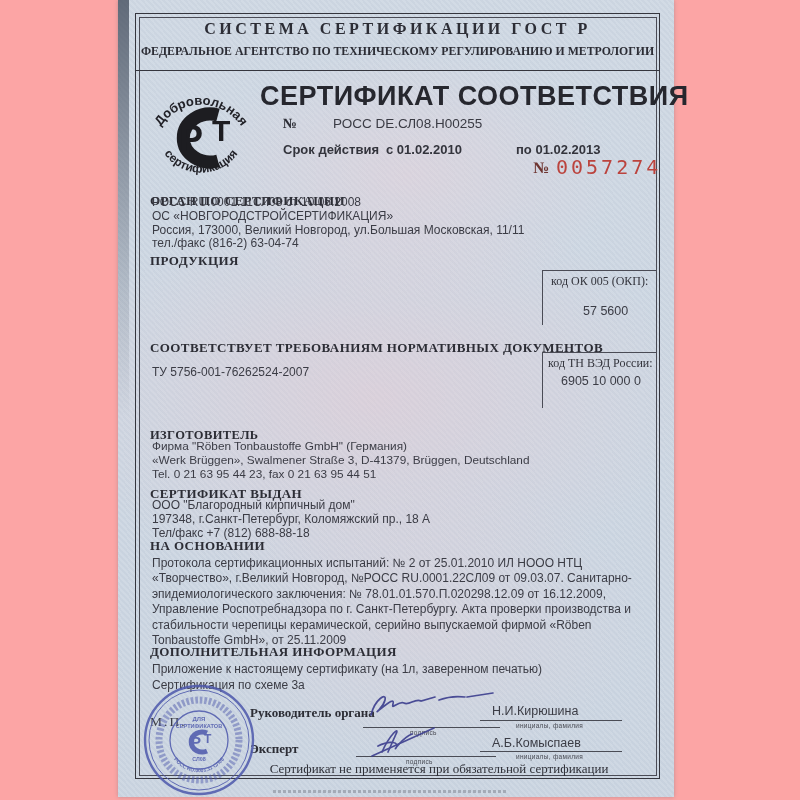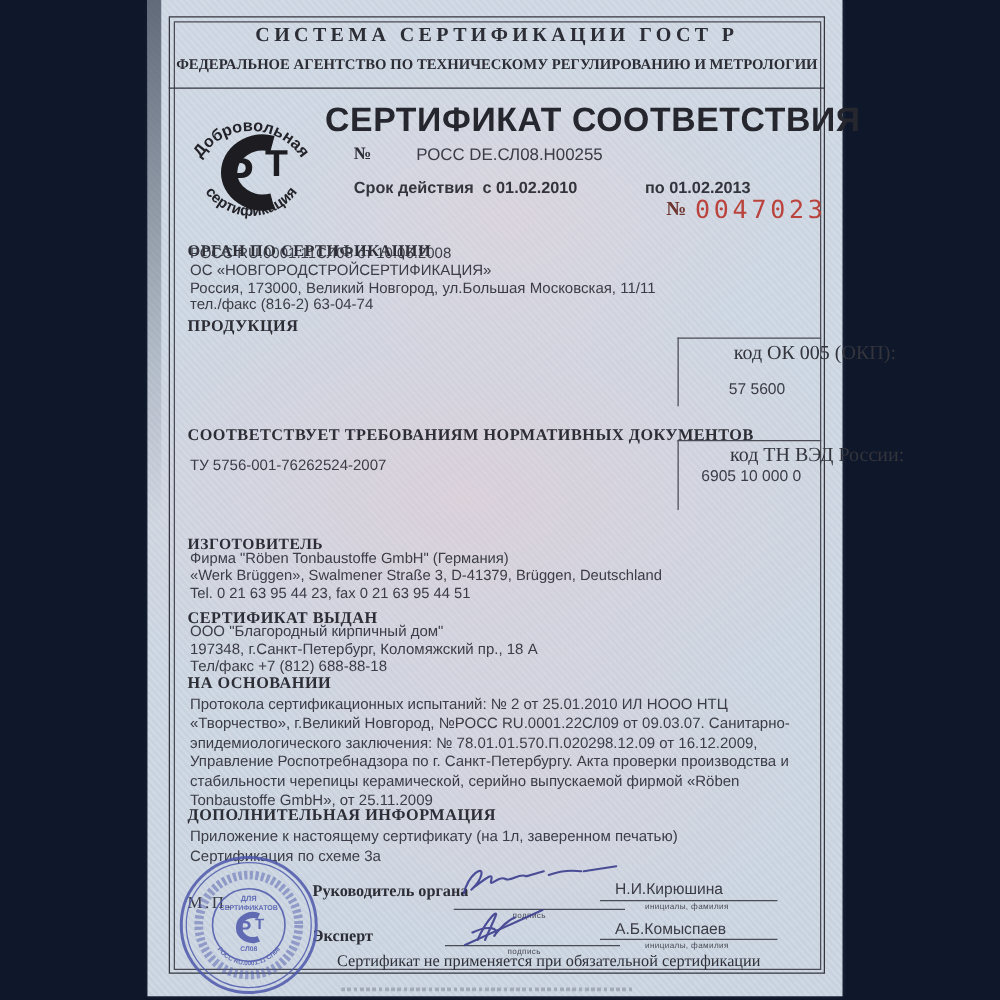--- a/index.html
+++ b/index.html
@@ -1,18 +1,18 @@
 <!DOCTYPE html>
 <html><head>
 <meta charset="utf-8">
 <style>
   * { margin:0; padding:0; box-sizing:border-box; }
   html,body { width:800px; height:800px; background:#fdfdfd; overflow:hidden;
               font-family:"Liberation Sans", sans-serif; }
-  .stage { position:relative; width:800px; height:800px; background:#0f172a; }
+  .stage { position:relative; width:800px; height:800px; background:#fca5a5; }
 
   
   .paper {
     position:absolute; left:118px; top:0; width:556px; height:797px;
     background:
       radial-gradient(ellipse 300px 180px at 52% 22%, rgba(233,208,216,.45), rgba(233,208,216,0) 70%),
       radial-gradient(ellipse 430px 280px at 46% 50%, rgba(231,203,212,.50), rgba(231,203,212,0) 72%),
       radial-gradient(ellipse 320px 200px at 55% 78%, rgba(228,206,214,.35), rgba(228,206,214,0) 70%),
       repeating-linear-gradient(48deg, rgba(255,255,255,.07) 0 2px, rgba(140,155,175,.05) 2px 4px),
       linear-gradient(#cfd8e3,#cbd5e1);
@@ -50,22 +50,22 @@
 
   .sec-head { position:absolute; left:32px; font-family:"Liberation Serif", serif;
           font-weight:bold; font-size:13px; letter-spacing:.4px; color:#2c2d35; white-space:nowrap; }
   .sec-body { position:absolute; left:34px; font-size:12px; color:#3b3c45; white-space:nowrap; }
   .sec-body div { height:13.8px; line-height:13.8px; }
   .body-lh15 div { height:15px; line-height:15px; }
   .body-lh16 div { height:16px; line-height:16px; }
 
   .codebox { position:absolute; left:424px; width:115px;
           border-top:1px solid #4a4b55; border-left:1px solid #4a4b55; }
-  .codebox .cb-label { font-family:"Liberation Serif", serif; font-size:16px; color:#33343c;
-          padding:3px 0 0 8px; white-space:nowrap;margin-left:36px; }
+  .codebox .cb-label { font-family:"Liberation Serif", serif; font-size:12px; color:#33343c;
+          padding:3px 0 0 8px; white-space:nowrap; }
   .codebox .cb-value { position:absolute; font-size:12.5px; color:#3b3c45; white-space:nowrap; }
 
   .basis-par { position:absolute; left:34px; top:556px; width:508px; font-size:12px;
           line-height:15.4px; color:#3b3c45; }
 
   .mp { position:absolute; left:32px; top:714px; font-family:"Liberation Serif", serif;
           font-size:13.5px; letter-spacing:2px; color:#3a3b44; z-index:1; }
 
   .role { position:absolute; font-family:"Liberation Serif", serif; font-weight:bold;
           font-size:13px; color:#2c2d35; white-space:nowrap; }
@@ -113,21 +113,21 @@
       </g>
     </svg>
 
     <div class="doc-title">СЕРТИФИКАТ СООТВЕТСТВИЯ</div>
     <div class="num-label lbl-serif">№</div>
     <div class="num-value">РОСС DE.СЛ08.Н00255</div>
     <div class="valid-label">Срок действия</div>
     <div class="valid-from">с 01.02.2010</div>
     <div class="valid-to">по 01.02.2013</div>
     <div class="blank-no-label lbl-serif">№</div>
-    <div class="blank-no">0047023</div>
+    <div class="blank-no">0057274</div>
 
     <div class="sec-head" style="top:193px;">ОРГАН ПО СЕРТИФИКАЦИИ</div>
     <div class="sec-body" style="top:196px;">
       <div>РОСС RU.0001.11СЛ08 от  10.06.2008</div>
       <div>ОС «НОВГОРОДСТРОЙСЕРТИФИКАЦИЯ»</div>
       <div>Россия, 173000, Великий Новгород, ул.Большая Московская, 11/11</div>
       <div>тел./факс (816-2) 63-04-74</div>
     </div>
 
     <div class="sec-head" style="top:253px;">ПРОДУКЦИЯ</div>

